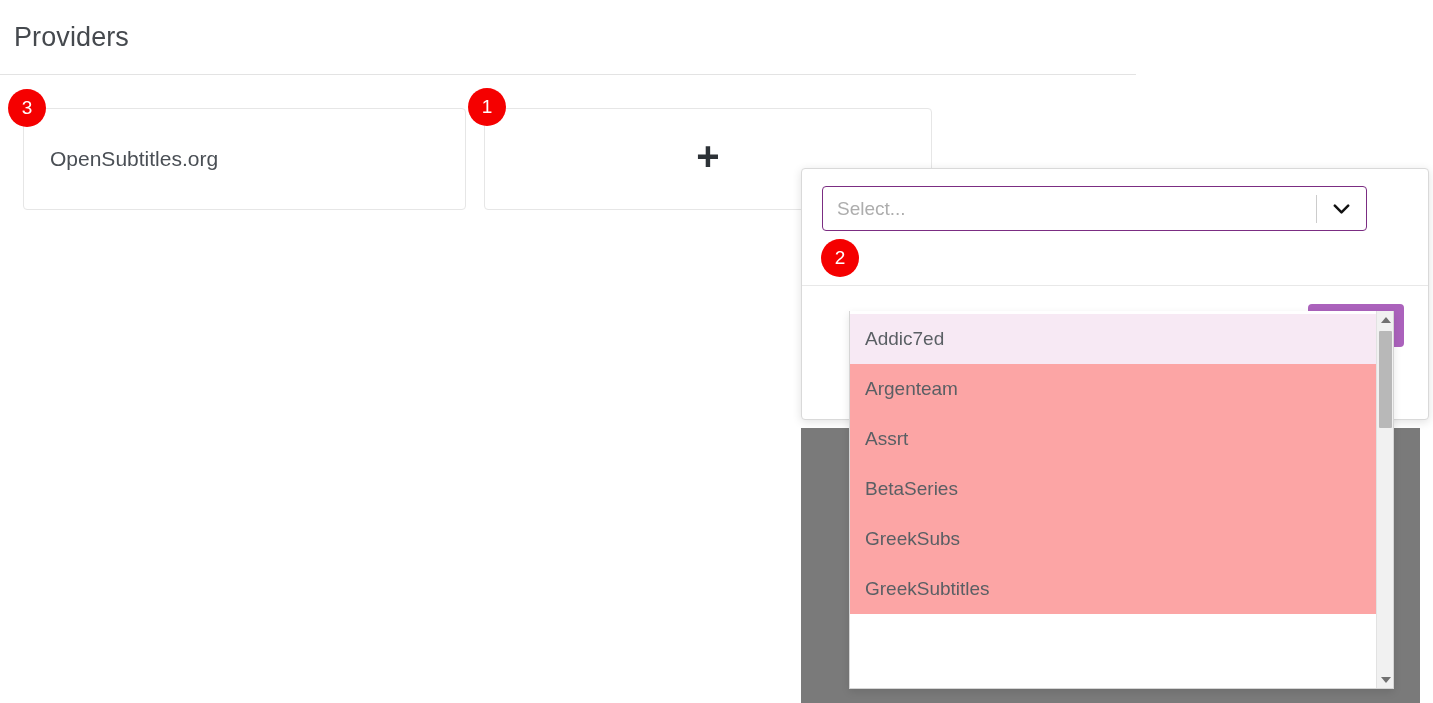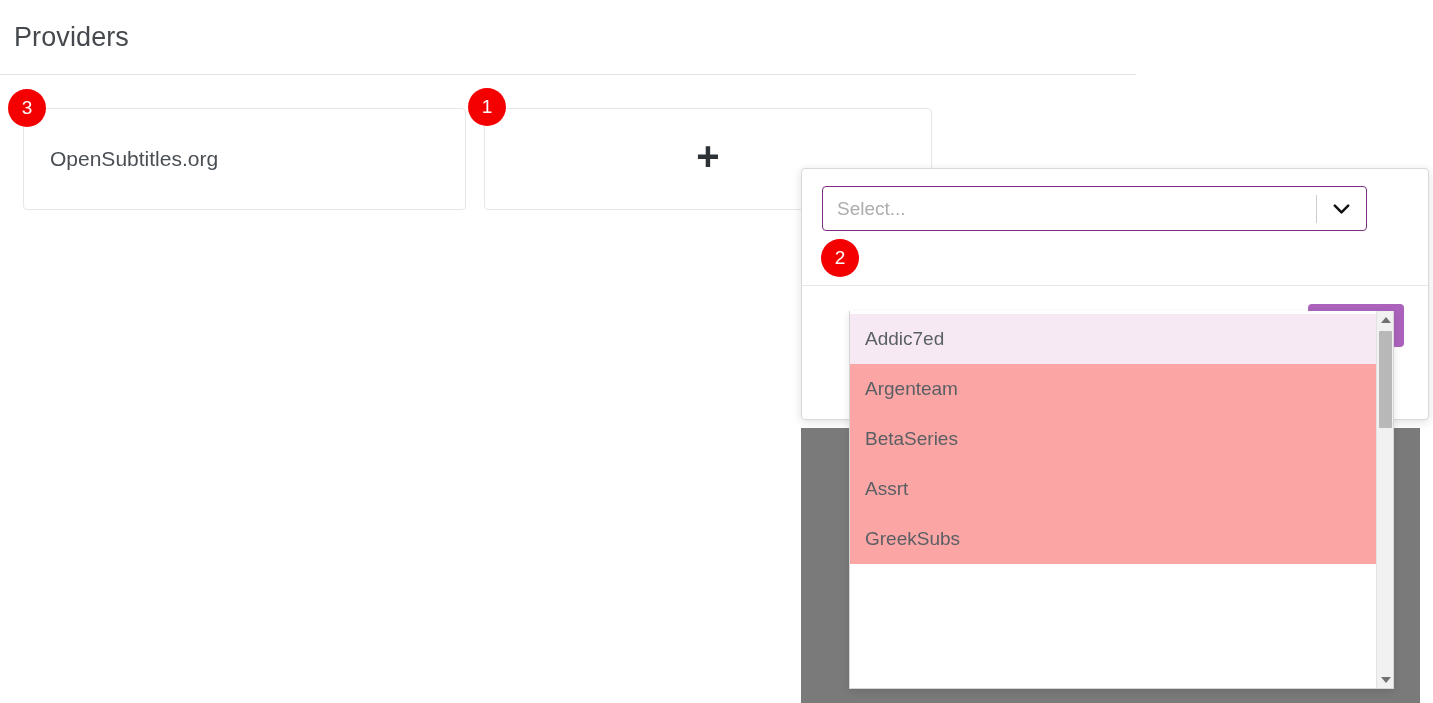--- a/index.html
+++ b/index.html
@@ -354,23 +354,24 @@
   </div>
 
 </div>
 
 <div class="select-menu">
 
   <div class="select-menu-list" id="option-list">
 
   <div class="select-option is-focused">Addic7ed</div>
       <div class="select-option">Argenteam</div>
+      <div class="select-option">Assrt</div>
       <div class="select-option">BetaSeries</div>
-      <div class="select-option">Assrt</div>
       <div class="select-option">GreekSubs</div>
+      <div class="select-option">GreekSubtitles</div>
     </div>
 
   <div class="menu-scrollbar">
     <span class="sb-arrow up">
       <span class="sb-tri up"></span>
     </span>
     <span class="sb-thumb"></span>
     <span class="sb-arrow down">
       <span class="sb-tri down"></span>
     </span>

